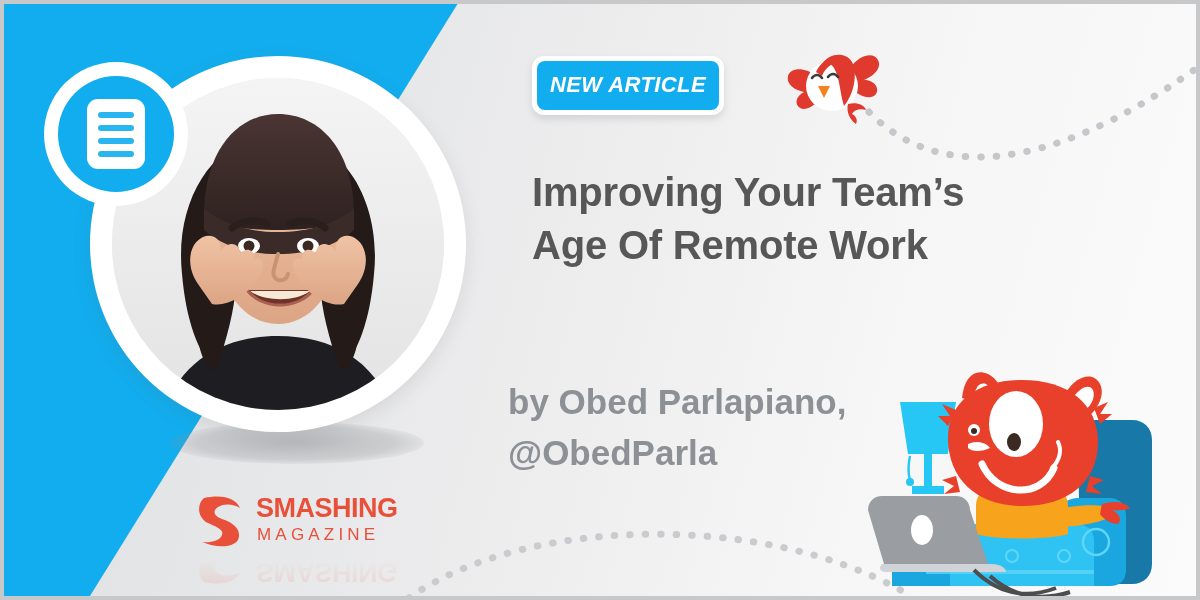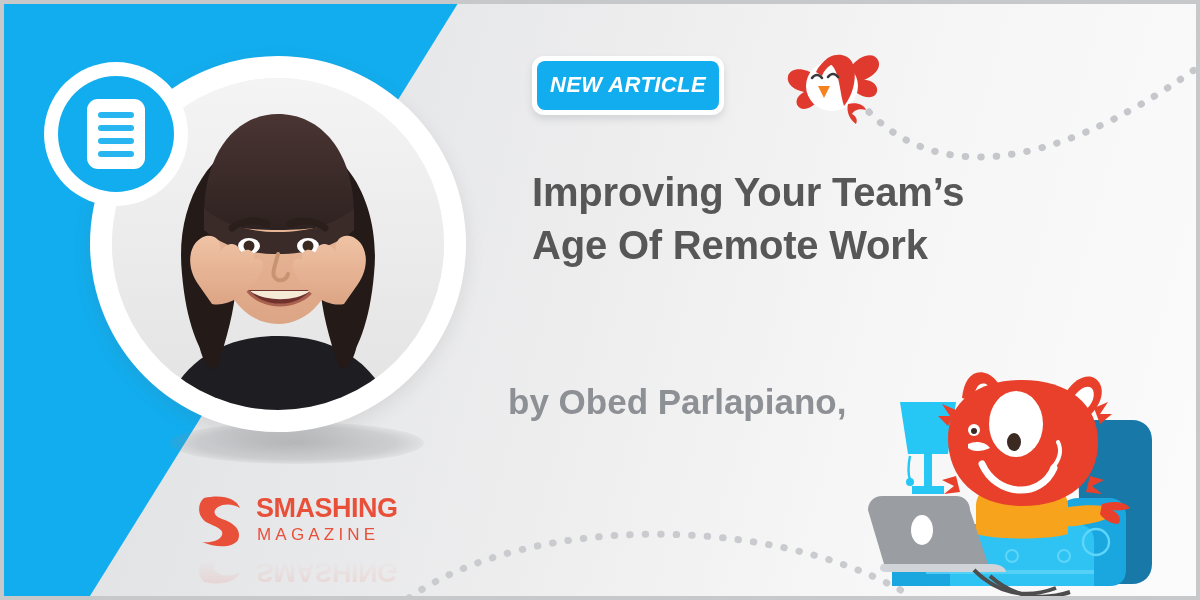--- a/index.html
+++ b/index.html
@@ -192,20 +192,21 @@
     <div class="badge">NEW ARTICLE</div>
   </div>
 
   <div class="headline">
     <div>Improving Your Team’s</div>
     <div>Age Of Remote Work</div>
   </div>
 
   <div class="byline">
     <div>by Obed Parlapiano,</div>
+    <div>@ObedParla</div>
   </div>
 
   <div class="logo">
     <svg viewBox="0 0 212 58" width="212" height="58">
       <path d="M16 8 C 34 4, 48 8, 52 18 C 46 14, 36 13, 30 17 C 24 21, 26 26, 34 29
                C 46 33, 54 40, 50 50 C 45 58, 28 58, 14 52 C 22 53, 32 51, 34 45
                C 36 39, 28 37, 20 33 C 10 28, 8 15, 16 8 Z" fill="#e9503a"></path>
       <text x="68" y="27" font-family="Liberation Sans, sans-serif" font-size="27" font-weight="bold" fill="#e9503a" letter-spacing="-0.5">SMASHING</text>
       <text x="69" y="50" font-family="Liberation Sans, sans-serif" font-size="17" fill="#e9503a" letter-spacing="4.2">MAGAZINE</text>
     </svg>

